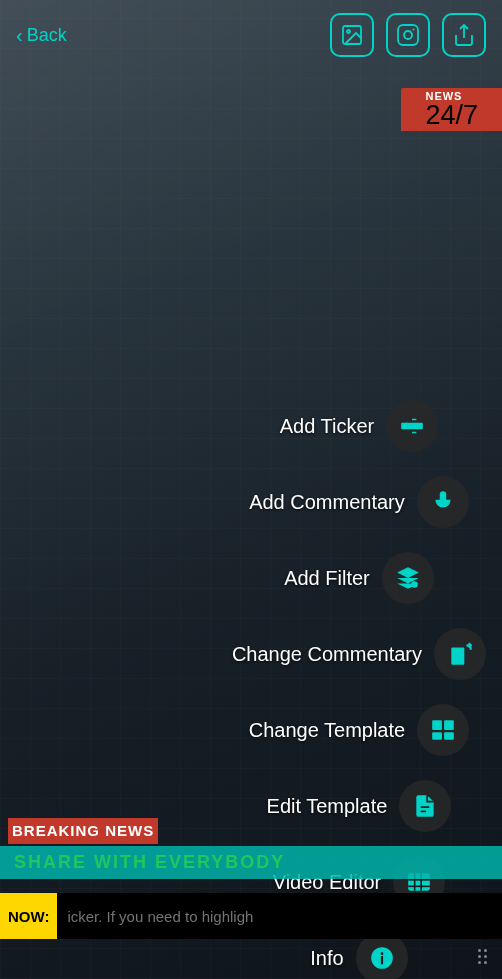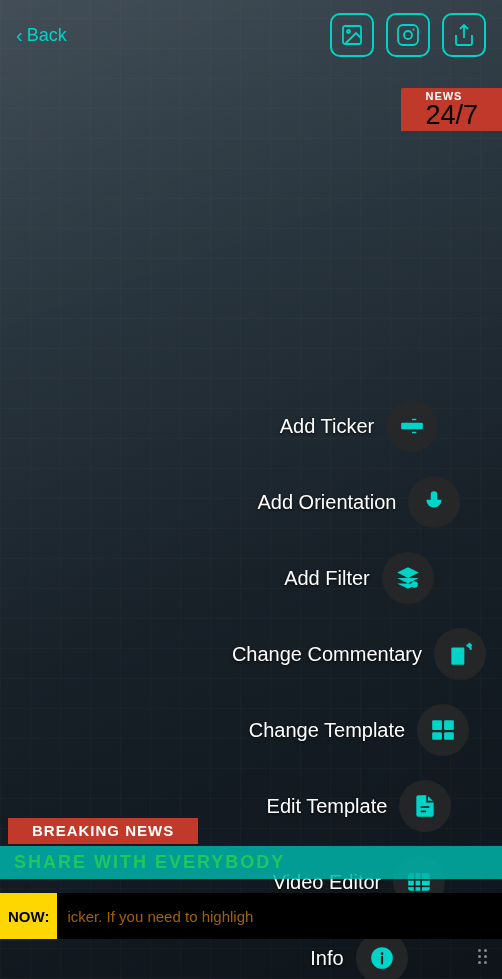--- a/index.html
+++ b/index.html
@@ -166,21 +166,21 @@
     .breaking-banner {
       position: absolute;
       bottom: 100px;
       left: 0; right: 0;
       z-index: 10;
     }
 
     .breaking-title {
       background: #c0392b;
       display: inline-block;
-      padding: 4px 24px;
+      padding: 4px 4px;
       margin-left: 8px;
     }
 
     .breaking-title-text {
       color: #fff;
       font-size: 15px;
       font-weight: 900;
       letter-spacing: 1px;
       text-transform: uppercase;
     }
@@ -217,21 +217,21 @@
       font-size: 15px;
       padding: 0 8px;
       height: 100%;
       display: flex;
       align-items: center;
       flex-shrink: 0;
       min-width: 56px;
     }
 
     .ticker-text {
-      color: #a16207;
+      color: #737373;
       font-size: 15px;
       padding: 0 10px;
       white-space: nowrap;
       overflow: hidden;
     }
 
     
     .drag-handle {
       position: absolute;
       bottom: 0;
@@ -314,21 +314,21 @@
       <svg viewBox="0 0 24 24">
         <rect x="2" y="9" width="20" height="6" rx="1"></rect>
         <line x1="7" y1="9" x2="7" y2="15" fill="none" stroke="#00d4c8" stroke-width="1.5"></line>
         <text x="4" y="14" font-size="7" fill="#00d4c8" font-weight="bold">T</text>
         <path d="M12 6 L16 6 M12 18 L16 18" stroke="#00d4c8" stroke-width="1.5"></path>
       </svg>
     </div>
   </div>
 
   <div class="menu-item">
-    <span class="menu-label">Add Orientation</span>
+    <span class="menu-label">Add Commentary</span>
     <div class="menu-icon-circle">
       <svg viewBox="0 0 24 24">
         <rect x="9" y="2" width="6" height="11" rx="3"></rect>
         <path d="M5 10a7 7 0 0 0 14 0"></path>
         <line x1="12" y1="19" x2="12" y2="23"></line>
         <line x1="8" y1="23" x2="16" y2="23"></line>
       </svg>
     </div>
   </div>
 

